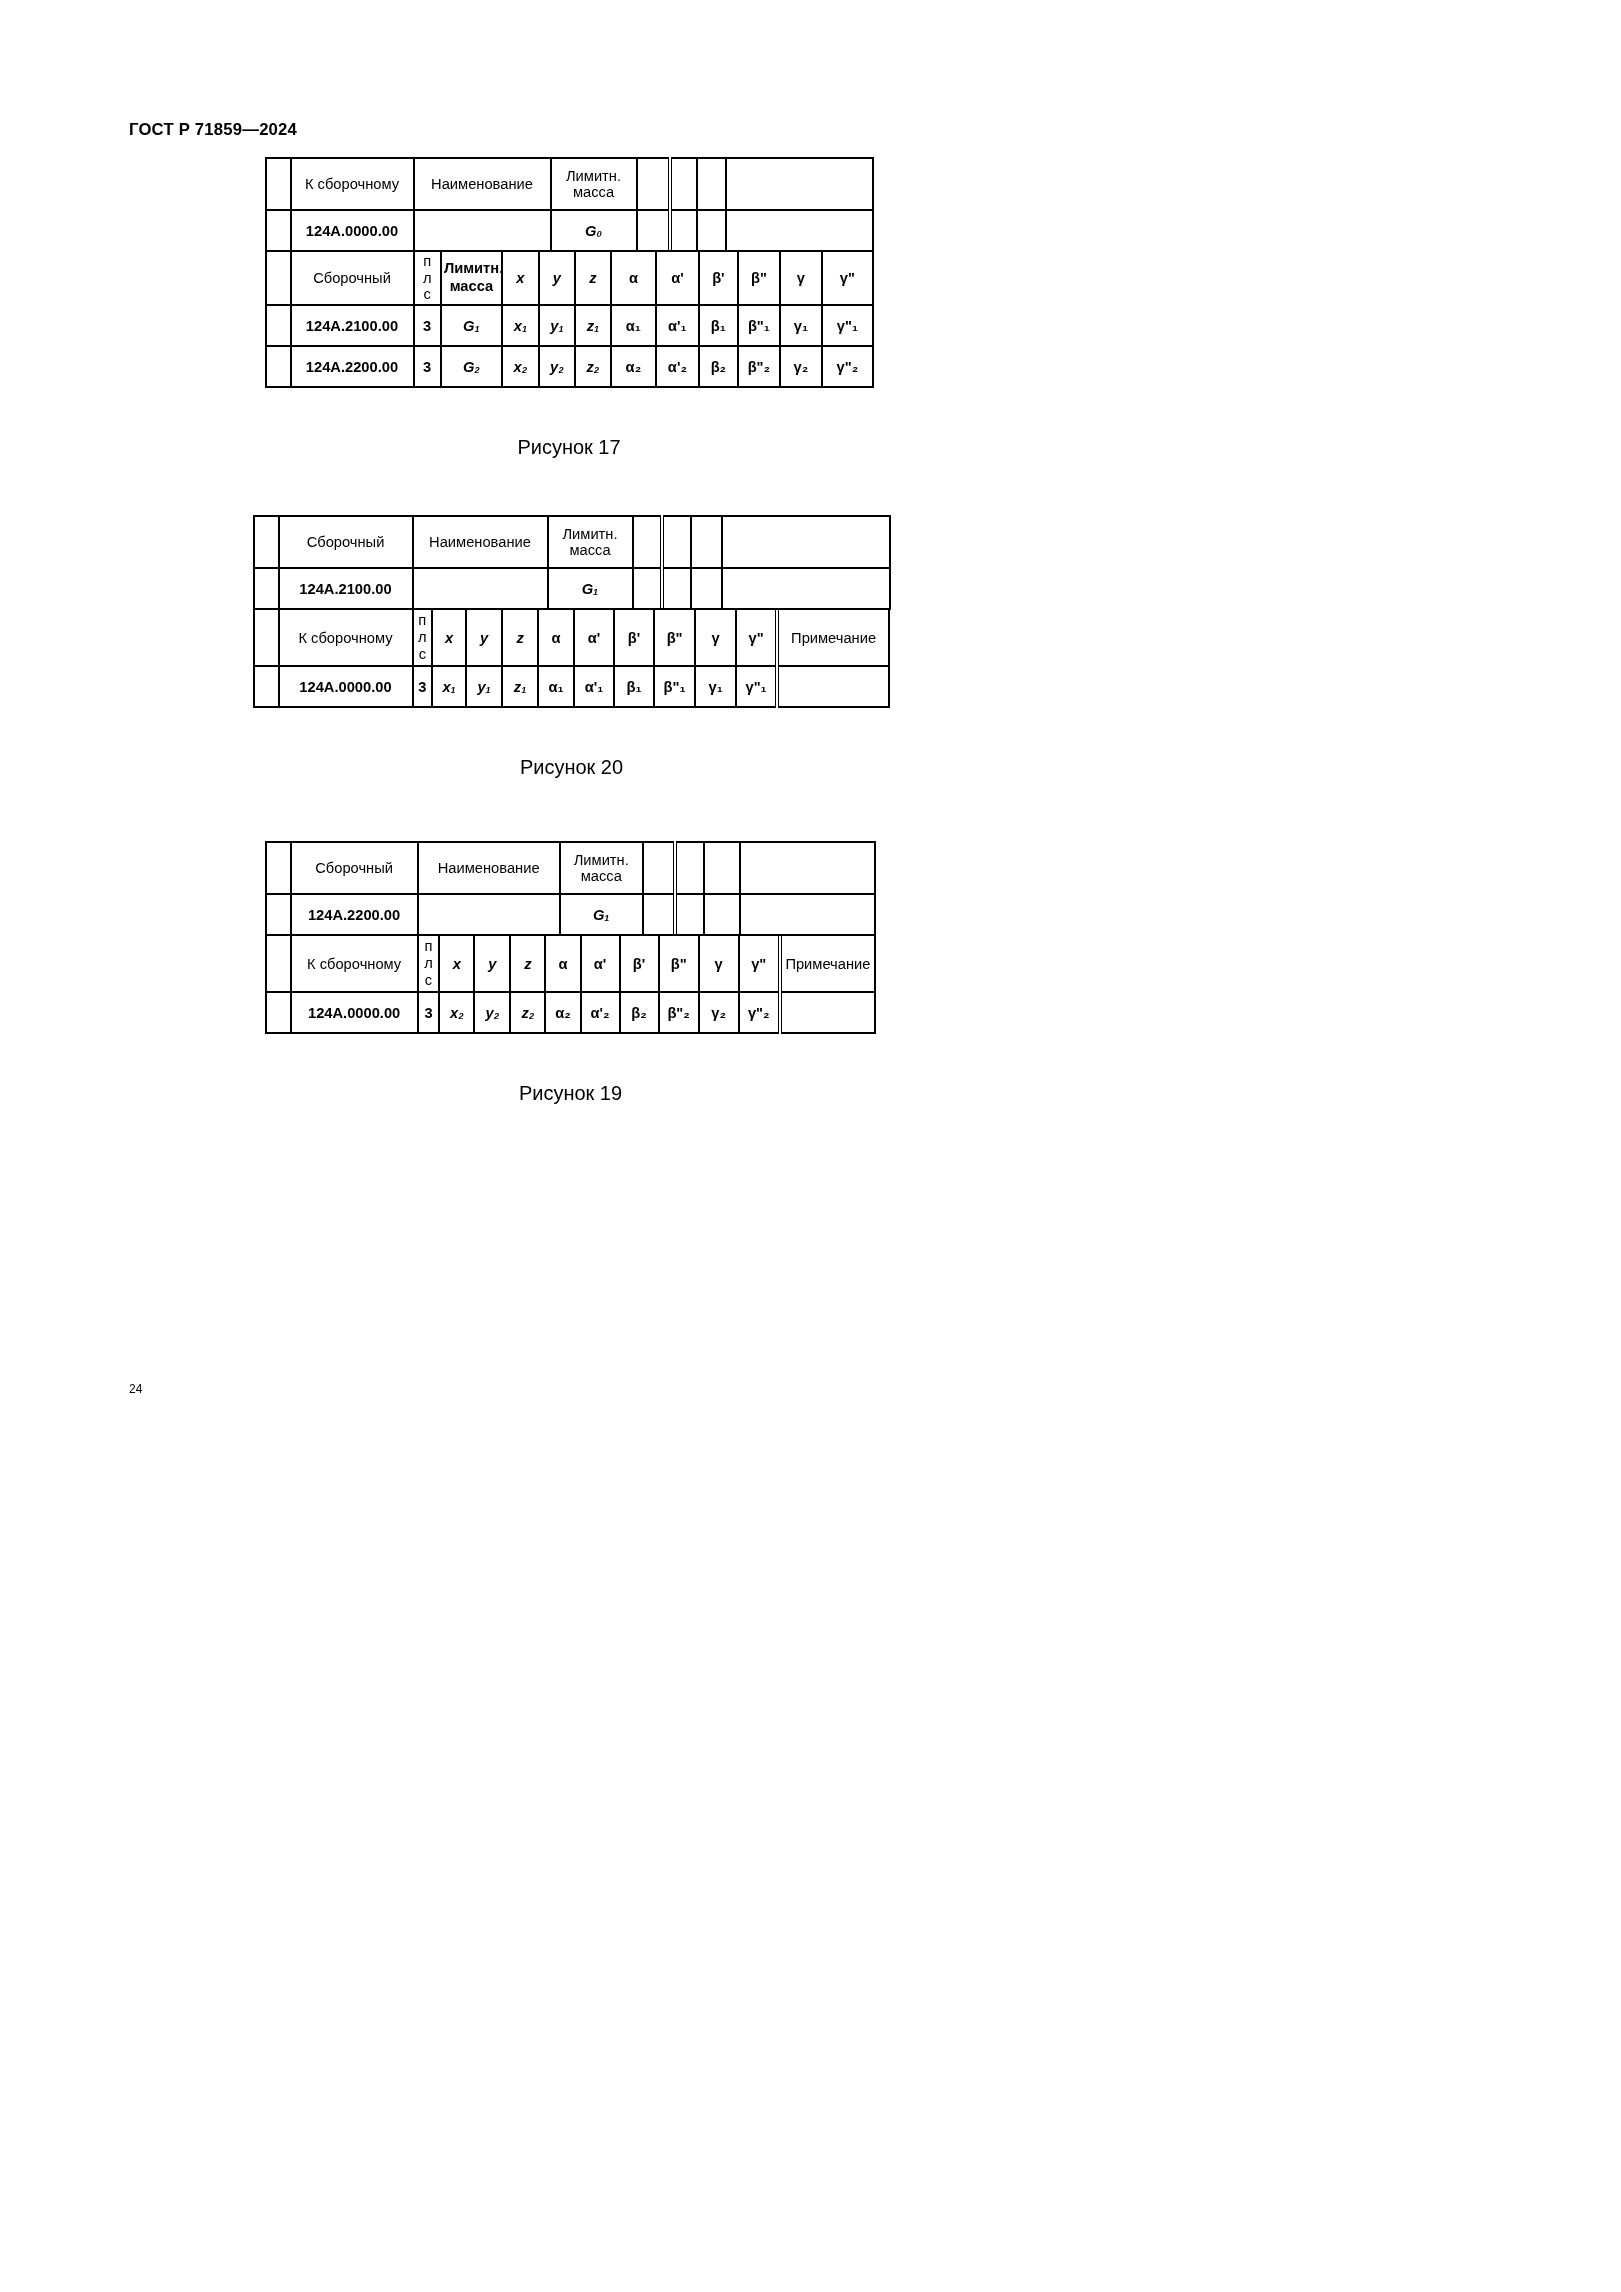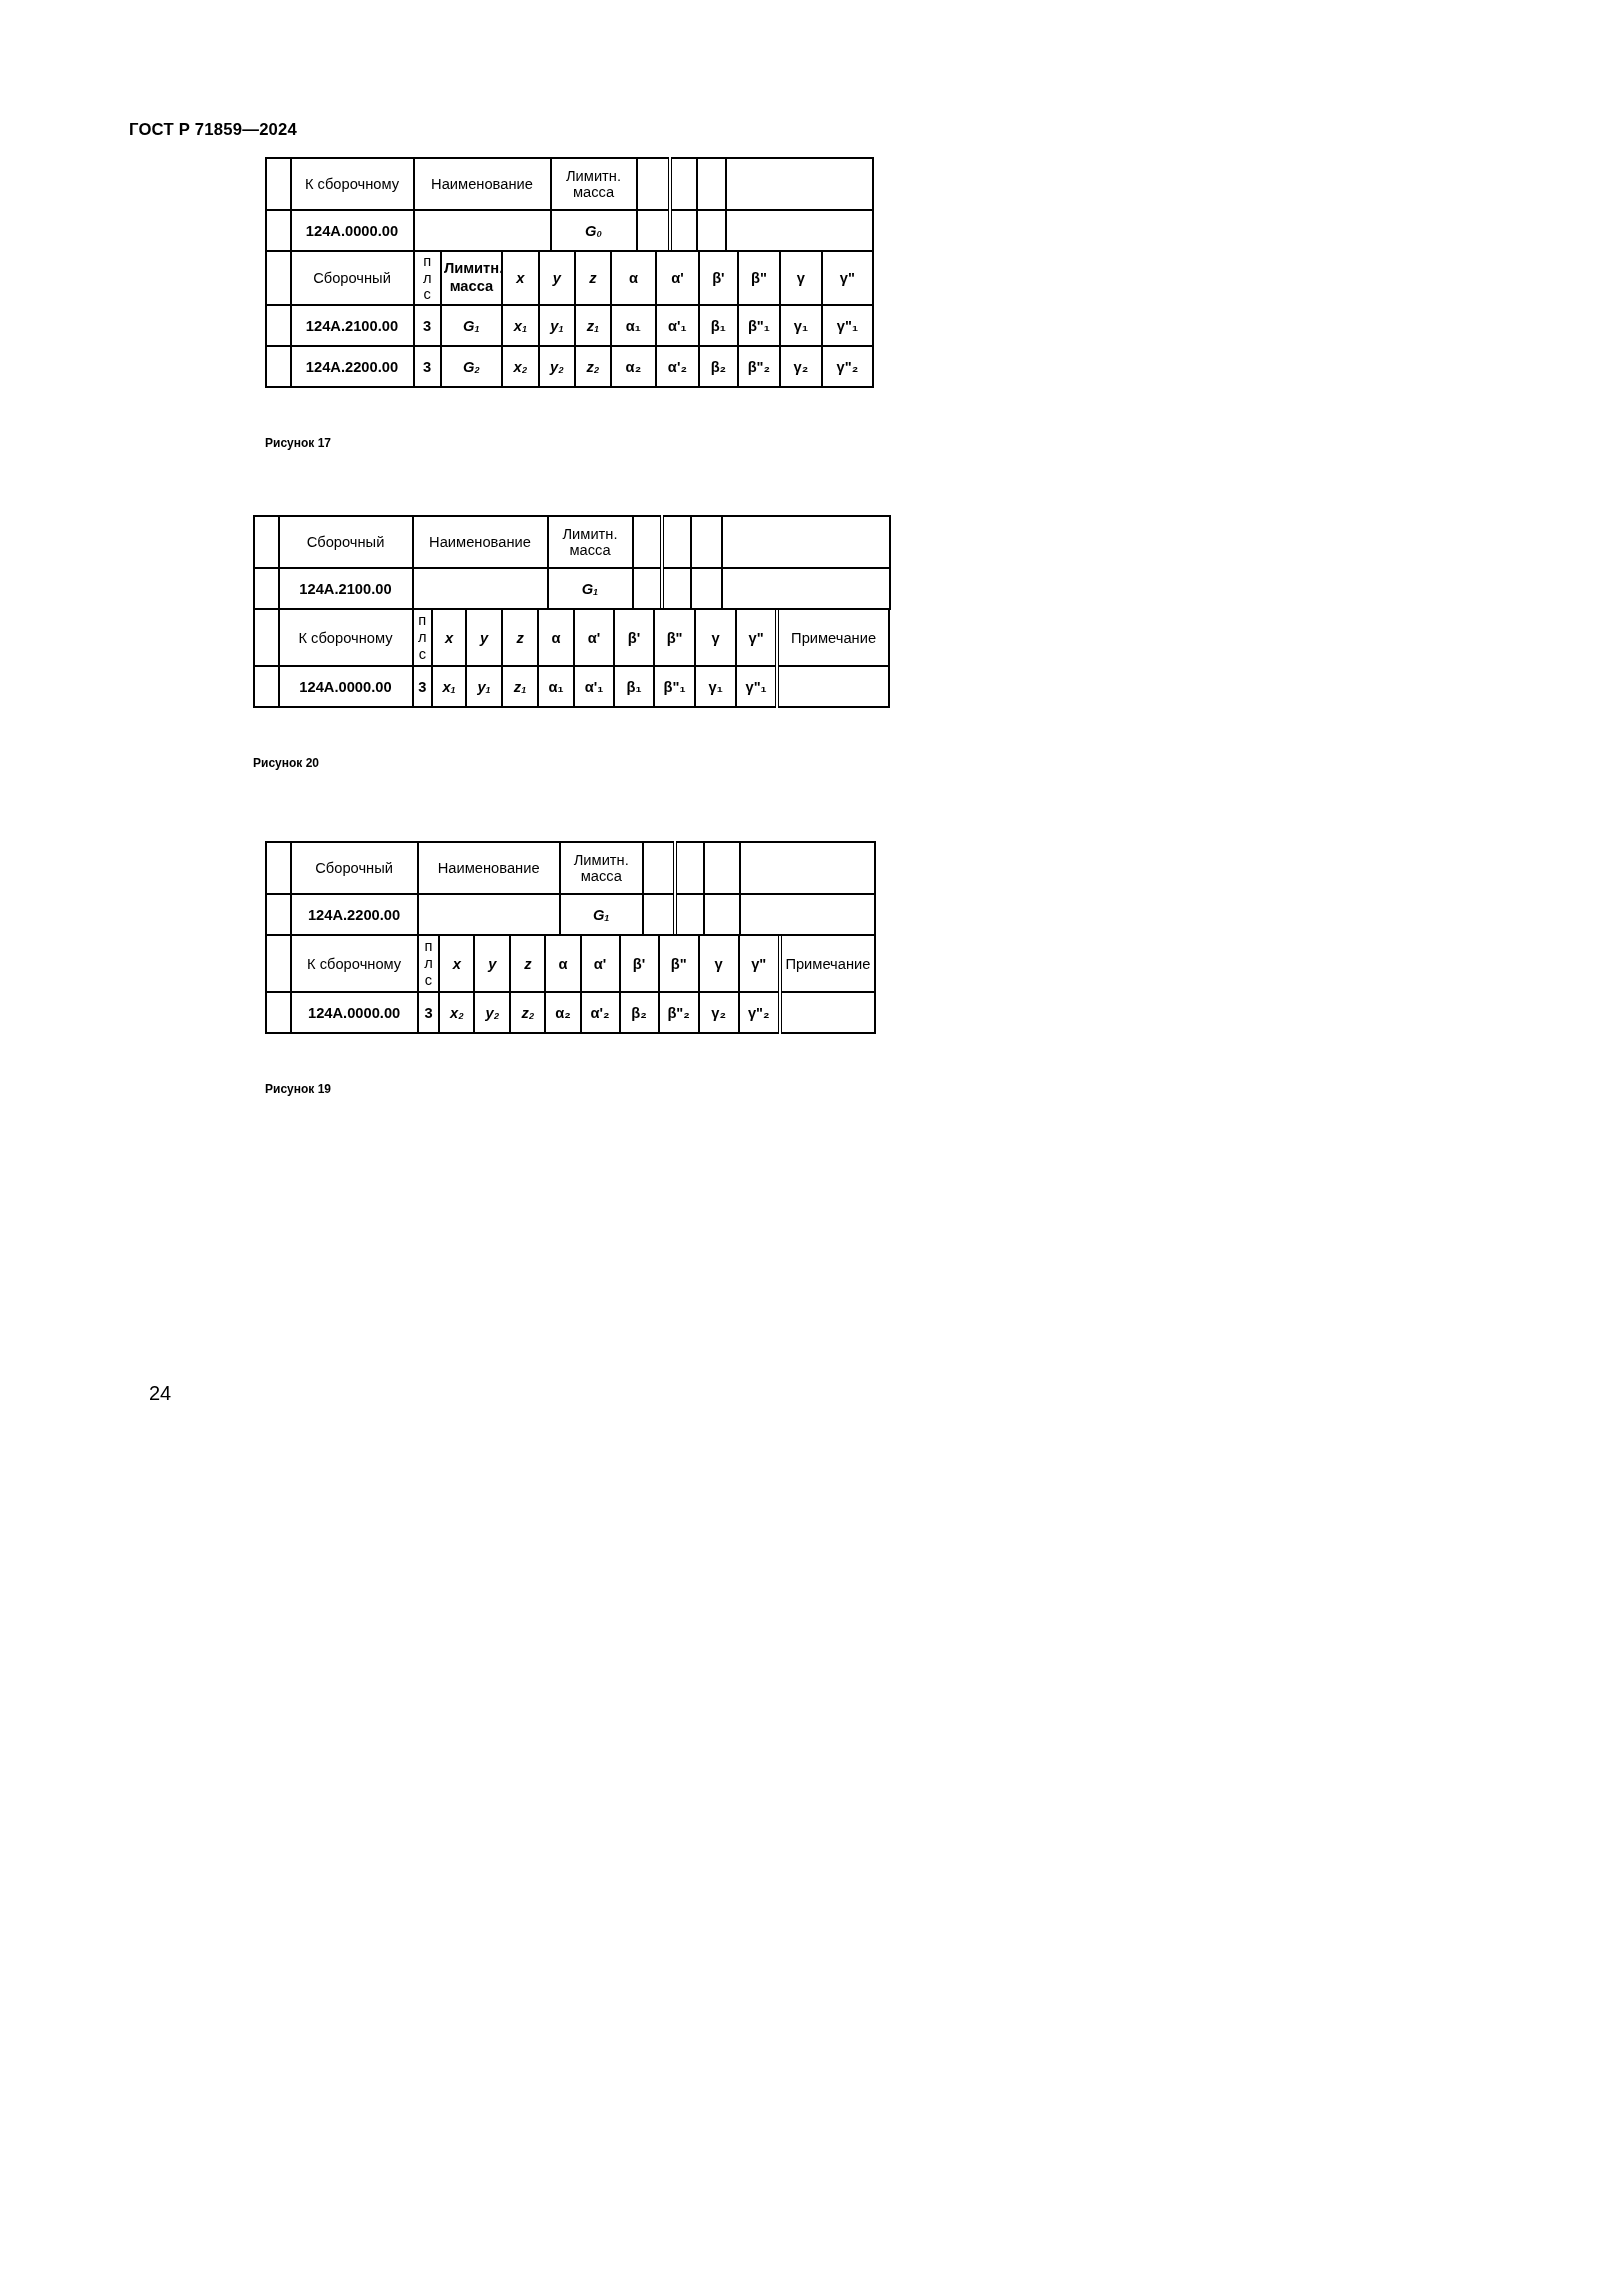--- a/index.html
+++ b/index.html
@@ -4,39 +4,39 @@
 <style>
   * { box-sizing: border-box; }
   html,body { margin:0; padding:0; }
   body {
     width:1621px; height:2293px; position:relative;
     background:#ffffff; color:#000;
     font-family:"Liberation Sans", sans-serif;
   }
   .abs { position:absolute; }
   .doc-header { font-size:16.7px; font-weight:bold; letter-spacing:0.2px; }
-  .page-num { font-size:20px;margin-left:20px; }
+  .page-num { font-size:12px; }
 
   table.t { border-collapse:collapse; table-layout:fixed; width:100%; }
   table.t td {
     border:2px solid #000;
     text-align:center; vertical-align:middle;
     font-size:14.7px; padding:0 2px; overflow:hidden;
   }
   table.bot { margin-top:-2px; }
 
   .pre { white-space:pre-line; }
   .num { font-weight:bold; }
   .var { font-style:italic; font-weight:bold; }
   .gk  { font-weight:bold; }
   .pls { font-size:10.8px; line-height:1.15; white-space:pre-line; }
   .small-hdr { font-size:9.3px; line-height:1.2; font-weight:bold; white-space:pre-line; }
   .thickR { border-right:4.9px double #000 !important; }
   .thickL { border-left:4.9px double #000 !important;margin-top:31px; }
-  .caption { text-align:left; font-size:12px; margin-top:48px;font-weight:bold; }
+  .caption { text-align:center; font-size:20px; margin-top:48px; }
 </style>
 </head>
 <body>
 
 <div class="abs doc-header" style="left:129px; top:120px;">ГОСТ Р 71859—2024</div>
 
 <div class="abs" style="left:265px; top:157px; width:608px;">
   <table class="t">
     <colgroup>
       <col style="width:24.5px">

